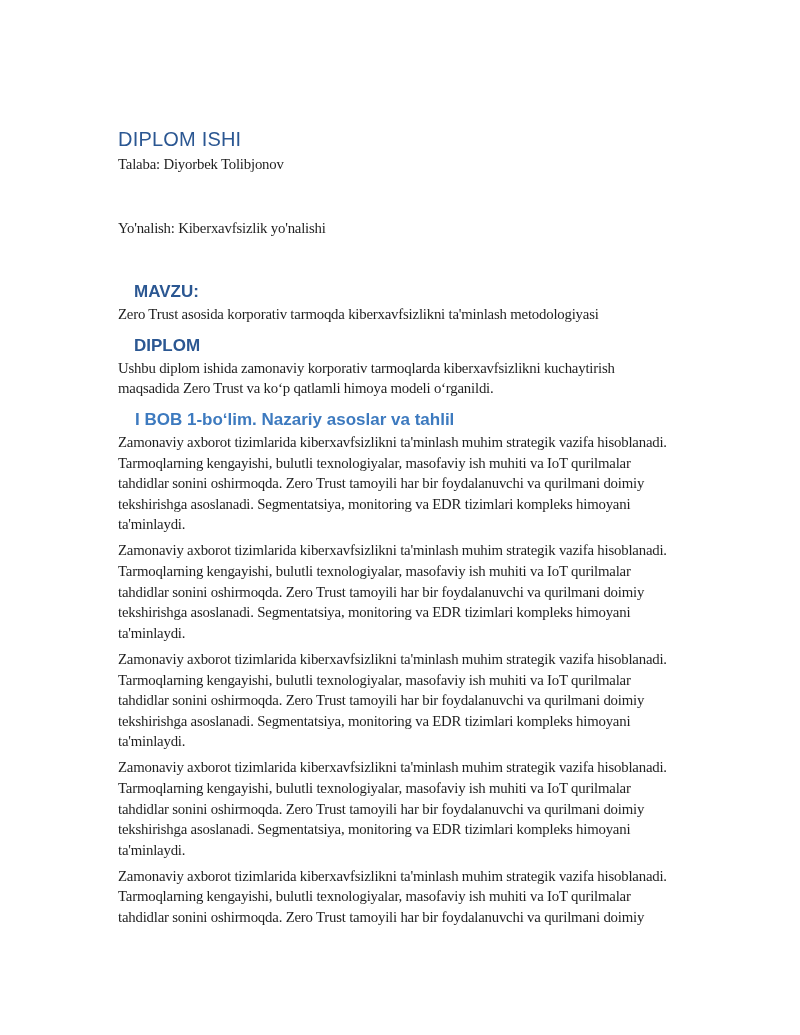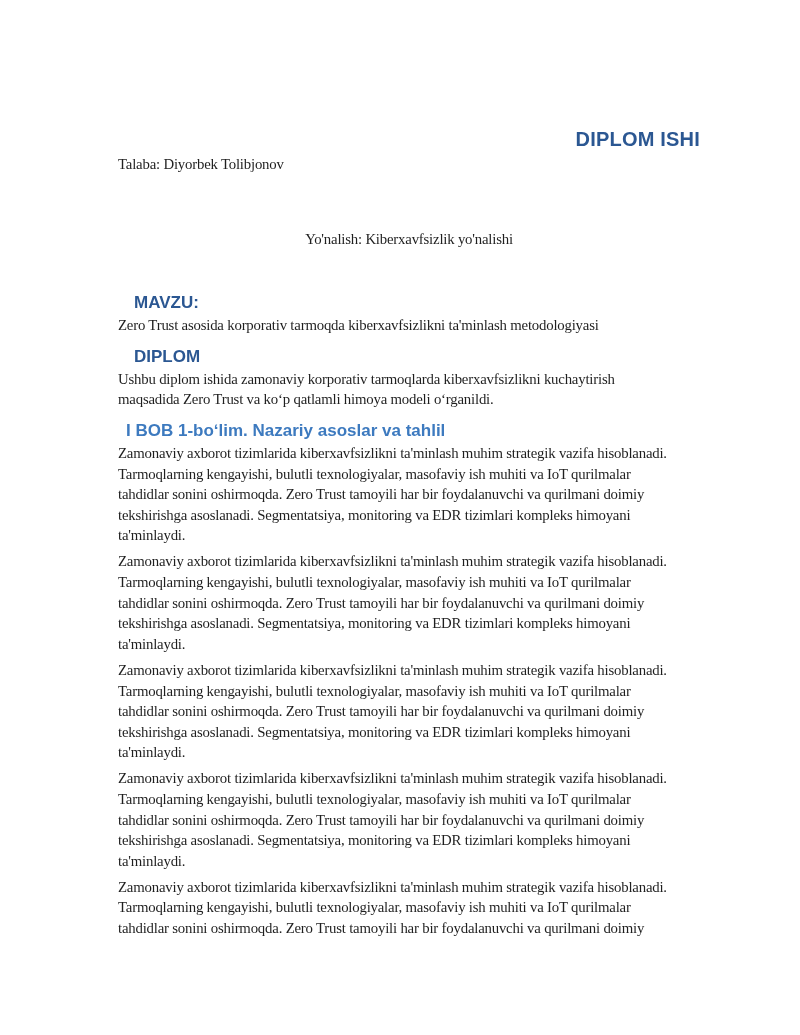--- a/index.html
+++ b/index.html
@@ -14,53 +14,52 @@
     box-sizing: border-box;
     padding: 128px 100px 0 118px;
     background: var(--page-bg, #ffffff);
     overflow: hidden;
     font-family: "Liberation Serif", "DejaVu Serif", serif;
   }
   .doc-title {
     font-family: "Liberation Sans", "DejaVu Sans", sans-serif;
     font-size: 20px;
     line-height: 23px;
-    font-weight: 700;
+    font-weight: 400;
     letter-spacing: 0.2px;
     color: var(--heading-blue, #2B5792);
     margin: 0 0 3px 0;
-    text-align: right;
   }
   .h2 {
     font-family: "Liberation Sans", "DejaVu Sans", sans-serif;
     font-size: 17px;
     line-height: 20px;
     font-weight: 700;
     color: var(--heading-blue, #2B5792);
     margin: 0 0 2px 16px;
   }
   .h3 {
     font-family: "Liberation Sans", "DejaVu Sans", sans-serif;
     font-size: 17px;
     line-height: 20px;
     font-weight: 700;
     color: var(--chapter-blue, #3D7ABF);
-    margin: 11px 0 2px 8px;
+    margin: 11px 0 2px 17px;
   }
   .body {
     font-family: "Liberation Serif", "DejaVu Serif", serif;
     font-size: 14.8px;
     line-height: 20.6px;
     letter-spacing: -0.2px;
     color: var(--body-text, #1F1F1F);
     margin: 0;
     white-space: pre;   
   }
   .para { margin: 0 0 5.5px 0; }
-  .mt-gap-large { margin-top: 54px; text-align: center; }   
+  .mt-gap-large { margin-top: 43px; }   
   .mt-gap-mavzu { margin-top: 44px; }
   .mt-gap-sect  { margin-top: 11px; }
 </style>
 </head>
 <body>
 
 <div class="page">
 
   <h1 class="doc-title">DIPLOM ISHI</h1>
 

